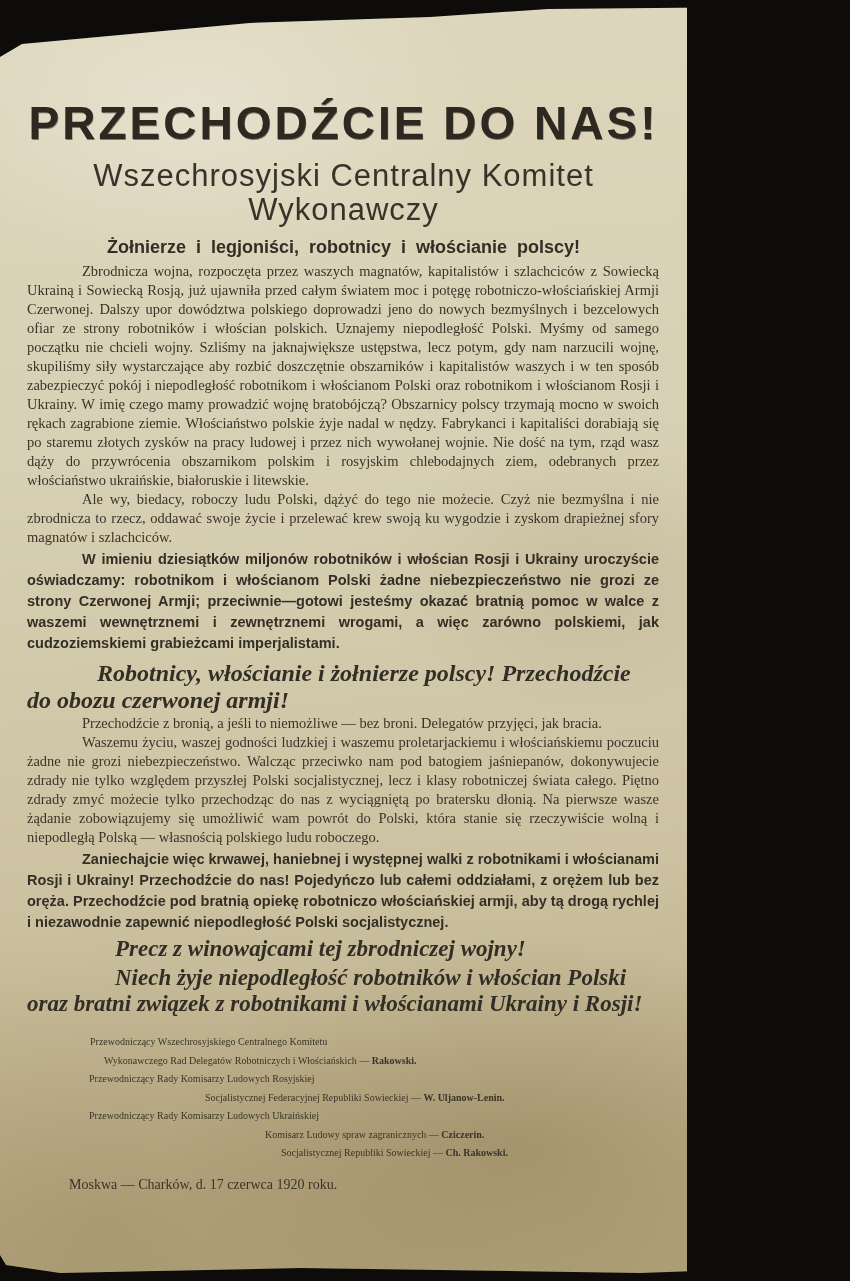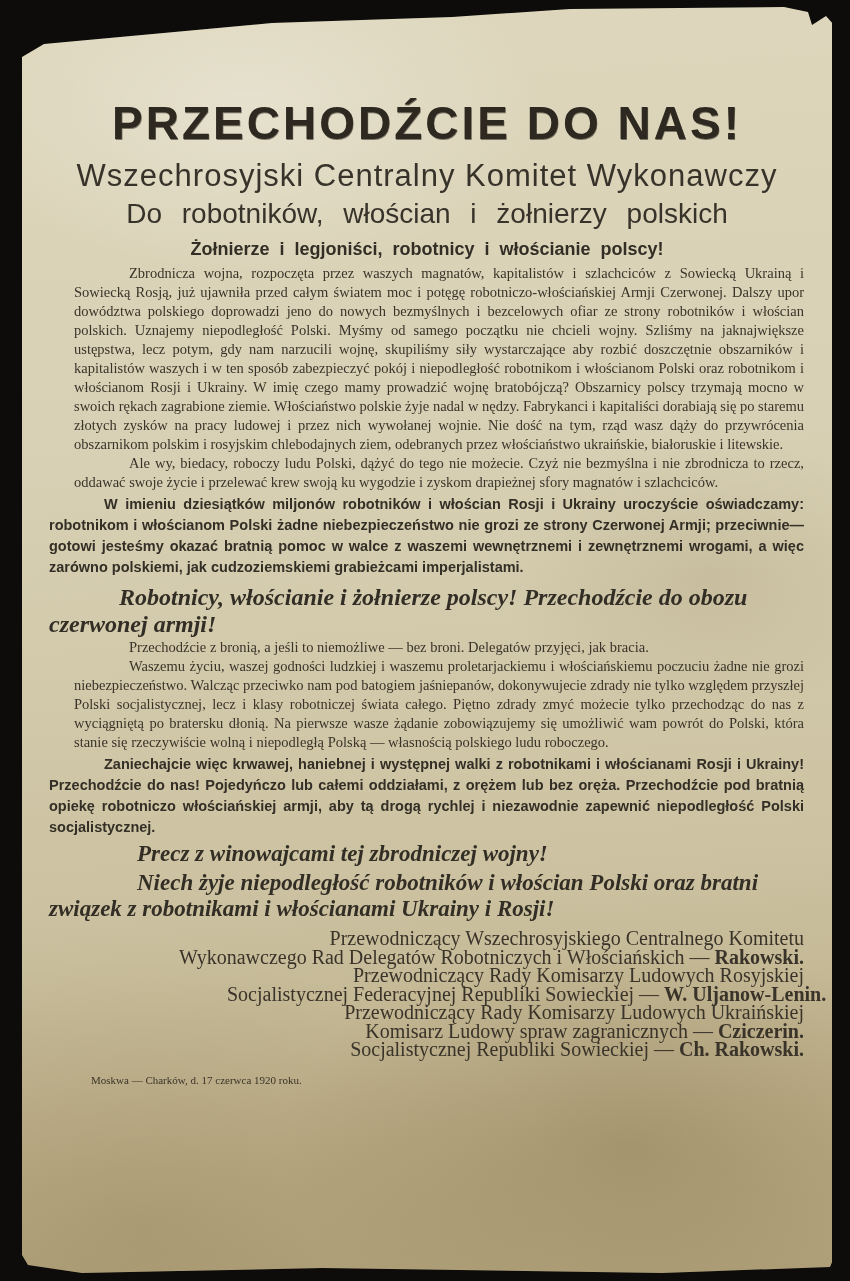--- a/index.html
+++ b/index.html
@@ -9,22 +9,22 @@
     font-family: "Liberation Serif", serif;
     overflow: hidden;
   }
   .stage {
     position: relative;
     width: 850px; height: 1281px;
     background: #0d0c0a;
   }
   .paper {
     position: absolute;
-    left: 22px; top: 7px;
-    width: 810px; height: 1266px;
+    left: 0; top: 7px;
+    width: 687px; height: 1266px;
     background:
       radial-gradient(ellipse 420px 240px at 28% 8%, rgba(255,255,255,0.28), rgba(255,255,255,0) 70%),
       radial-gradient(ellipse 500px 300px at 75% 90%, rgba(110,92,52,0.30), rgba(110,92,52,0) 70%),
       radial-gradient(ellipse 600px 380px at 15% 96%, rgba(120,100,60,0.22), rgba(120,100,60,0) 70%),
       radial-gradient(ellipse 300px 200px at 85% 45%, rgba(125,108,70,0.14), rgba(125,108,70,0) 70%),
       linear-gradient(176deg, #ded7bd 0%, #d8d0b4 35%, #ccc2a1 68%, #bcae88 88%, #b2a37c 100%);
     clip-path: polygon(
       0px 50px, 22px 37px, 250px 16px, 430px 10px, 548px 2px,
       762px 0px, 786px 5px, 790px 18px, 804px 9px, 820px 27px,
       821px 700px, 818px 1236px, 808px 1260px, 640px 1266px,
@@ -73,21 +73,21 @@
     color: #332e25;
   }
   .body-wrap {
     margin: 4px 28px 0 27px;
     font-size: 14.5px;
     line-height: 19px;
     text-align: justify;
     color: #3a3329;
   }
   .body-wrap p { margin: 0; }
-  .para.indent { text-indent: 55px; margin-left: 25px; }
+  .para.indent { text-indent: 55px; }
   .declaration {
     margin-top: 2px !important;
     font-family: "Liberation Sans", sans-serif;
     font-weight: bold;
     font-size: 14.5px;
     line-height: 21px;
     text-indent: 55px;
     text-decoration-thickness: 1.3px;
     text-underline-offset: 3.5px;
     color: #342f26;
@@ -109,52 +109,51 @@
     font-style: italic;
     font-size: 23px;
     line-height: 26px;
     text-indent: 88px;
     text-align: left;
     margin-top: 3px !important;
     color: #332e25;
   }
   .slogan.first { margin-top: 6px !important; }
   .signatures {
-    margin-top: 7px;
-    font-size: 20px;
+    margin-top: 16px;
+    font-size: 10px;
     line-height: 18.5px;
-    text-align: right;
+    text-align: left;
   }
   .sig { white-space: nowrap; }
   .sig-name { font-weight: bold; }
   .sig-0 { margin-left: 63px; }
   .sig-1 { margin-left: 77px; }
   .sig-2 { margin-left: 62px; }
   .sig-3 { margin-left: 178px; }
   .sig-4 { margin-left: 62px; }
   .sig-5 { margin-left: 254px; }
   .sig-6 { margin-left: 238px; }
   .sig-7 { margin-left: 162px; }
   .dateline {
     margin-top: 12px;
     margin-left: 42px;
-    font-size: 11px;
+    font-size: 14px;
     text-align: left;
     color: #3a3329;
   }
 </style>
 </head>
 <body>
 
 <div class="stage">
   <div class="paper">
 
     <div class="title">PRZECHODŹCIE DO NAS!</div>
     <div class="issuer">Wszechrosyjski Centralny Komitet Wykonawczy</div>
-    <div class="addressee">Do robotników, włościan i żołnierzy polskich</div>
     <div class="salutation">Żołnierze i legjoniści, robotnicy i włościanie polscy!</div>
 
     <div class="body-wrap">
       <p class="para indent">Zbrodnicza wojna, rozpoczęta przez waszych magnatów, kapitalistów i szlachciców z Sowiecką Ukrainą i Sowiecką Rosją, już ujawniła przed całym światem moc i potęgę robotniczo-włościańskiej Armji Czerwonej. Dalszy upor dowództwa polskiego doprowadzi jeno do nowych bezmyślnych i bezcelowych ofiar ze strony robotników i włościan polskich. Uznajemy niepodległość Polski. Myśmy od samego początku nie chcieli wojny. Szliśmy na jaknajwiększe ustępstwa, lecz potym, gdy nam narzucili wojnę, skupiliśmy siły wystarczające aby rozbić doszczętnie obszarników i kapitalistów waszych i w ten sposób zabezpieczyć pokój i niepodległość robotnikom i włościanom Polski oraz robotnikom i włościanom Rosji i Ukrainy. W imię czego mamy prowadzić wojnę bratobójczą? Obszarnicy polscy trzymają mocno w swoich rękach zagrabione ziemie. Włościaństwo polskie żyje nadal w nędzy. Fabrykanci i kapitaliści dorabiają się po staremu złotych zysków na pracy ludowej i przez nich wywołanej wojnie. Nie dość na tym, rząd wasz dąży do przywrócenia obszarnikom polskim i rosyjskim chlebodajnych ziem, odebranych przez włościaństwo ukraińskie, białoruskie i litewskie.</p>
       <p class="para indent">Ale wy, biedacy, roboczy ludu Polski, dążyć do tego nie możecie. Czyż nie bezmyślna i nie zbrodnicza to rzecz, oddawać swoje życie i przelewać krew swoją ku wygodzie i zyskom drapieżnej sfory magnatów i szlachciców.</p>
       <p class="para declaration">W imieniu dziesiątków miljonów robotników i włościan Rosji i Ukrainy uroczyście oświadczamy: robotnikom i włościanom Polski żadne niebezpieczeństwo nie grozi ze strony Czerwonej Armji; przeciwnie—gotowi jesteśmy okazać bratnią pomoc w walce z waszemi wewnętrznemi i zewnętrznemi wrogami, a więc zarówno polskiemi, jak cudzoziemskiemi grabieżcami imperjalistami.</p>
       <p class="appeal-heading">Robotnicy, włościanie i żołnierze polscy! Przechodźcie do obozu czerwonej armji!</p>
       <p class="para indent">Przechodźcie z bronią, a jeśli to niemożliwe — bez broni. Delegatów przyjęci, jak bracia.</p>
       <p class="para indent">Waszemu życiu, waszej godności ludzkiej i waszemu proletarjackiemu i włościańskiemu poczuciu żadne nie grozi niebezpieczeństwo. Walcząc przeciwko nam pod batogiem jaśniepanów, dokonywujecie zdrady nie tylko względem przyszłej Polski socjalistycznej, lecz i klasy robotniczej świata całego. Piętno zdrady zmyć możecie tylko przechodząc do nas z wyciągniętą po bratersku dłonią. Na pierwsze wasze żądanie zobowiązujemy się umożliwić wam powrót do Polski, która stanie się rzeczywiście wolną i niepodległą Polską — własnością polskiego ludu roboczego.</p>
       <p class="para declaration">Zaniechajcie więc krwawej, haniebnej i występnej walki z robotnikami i włościanami Rosji i Ukrainy! Przechodźcie do nas! Pojedyńczo lub całemi oddziałami, z orężem lub bez oręża. Przechodźcie pod bratnią opiekę robotniczo włościańskiej armji, aby tą drogą rychlej i niezawodnie zapewnić niepodległość Polski socjalistycznej.</p>

